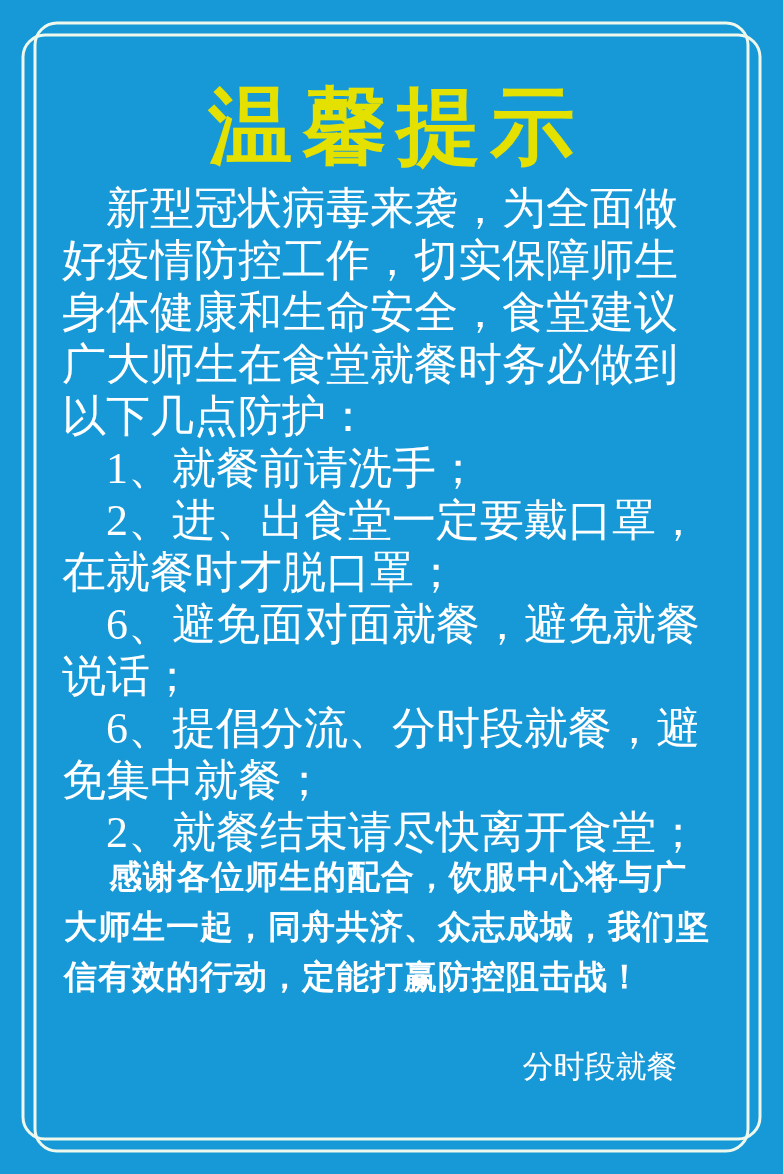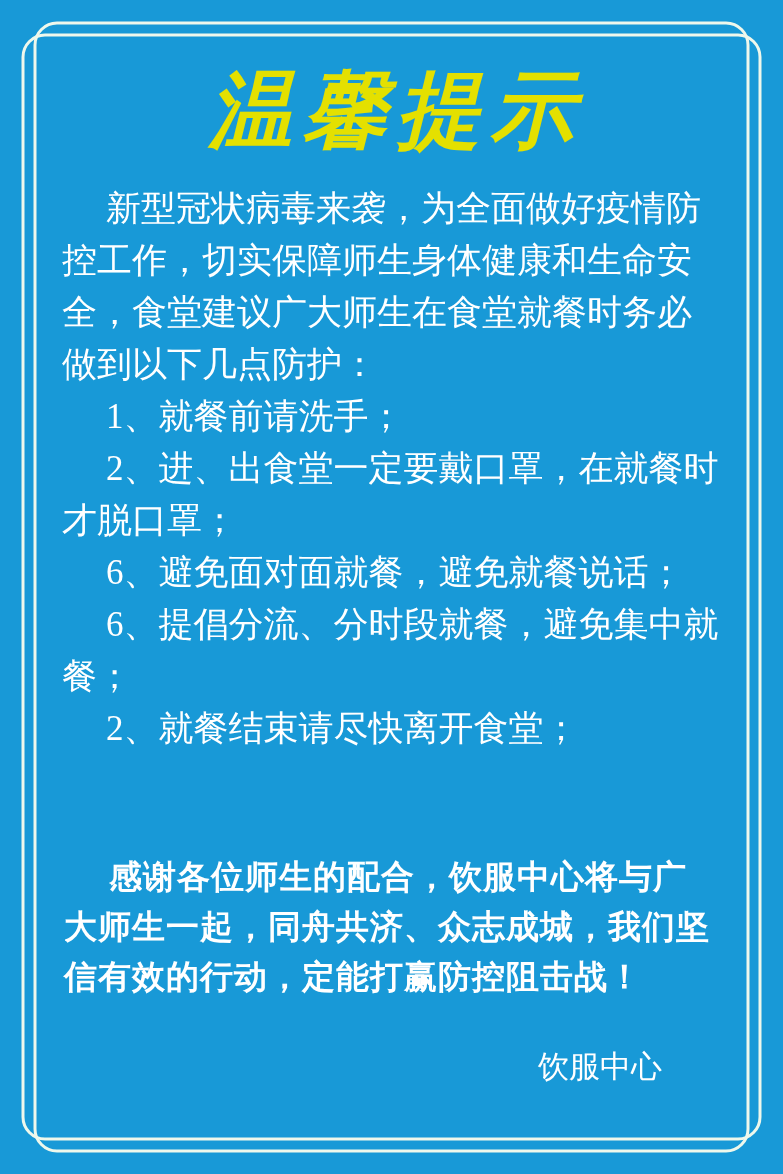--- a/index.html
+++ b/index.html
@@ -31,39 +31,38 @@
     fill: none;
     stroke: var(--border-line);
     stroke-width: 3;
   }
 
   .title {
     position: absolute;
     top: 62px;
     left: 0;
     right: 0;
-    margin: 0;
+    margin: 16px;
     text-align: center;
     font-family: "Liberation Sans", "DejaVu Sans", sans-serif;
     font-weight: bold;
     font-size: 84px;
     line-height: 1.15;
     letter-spacing: 10px;
     padding-left: 10px; 
     color: var(--title-text);
-    font-style: italic;
   }
 
   .body-text {
     position: absolute;
     top: 183px;
     left: 62px;
     width: 658px;
     font-family: "Liberation Serif", "DejaVu Serif", serif;
-    font-size: 35px;
+    font-size: 44px;
     line-height: 52px;
     color: var(--body-text);
   }
   .body-text p {
     margin: 0;
     text-indent: 44px;
   }
 
   .closing {
     position: absolute;
@@ -108,16 +107,16 @@
     <p>1、就餐前请洗手；</p>
     <p>2、进、出食堂一定要戴口罩，在就餐时才脱口罩；</p>
     <p>6、避免面对面就餐，避免就餐说话；</p>
     <p>6、提倡分流、分时段就餐，避免集中就餐；</p>
     <p>2、就餐结束请尽快离开食堂；</p>
   </div>
 
   <div class="closing">感谢各位师生的配合，饮服中心将与广大师生一起，同舟共济、众志成城，我们坚信有效的行动，定能打赢防控阻击战！</div>
 
   <div class="signature">
-    <div>饮服中心</div>
+    <div>分时段就餐</div>
   </div>
 
 </div>
 
 </body></html>

